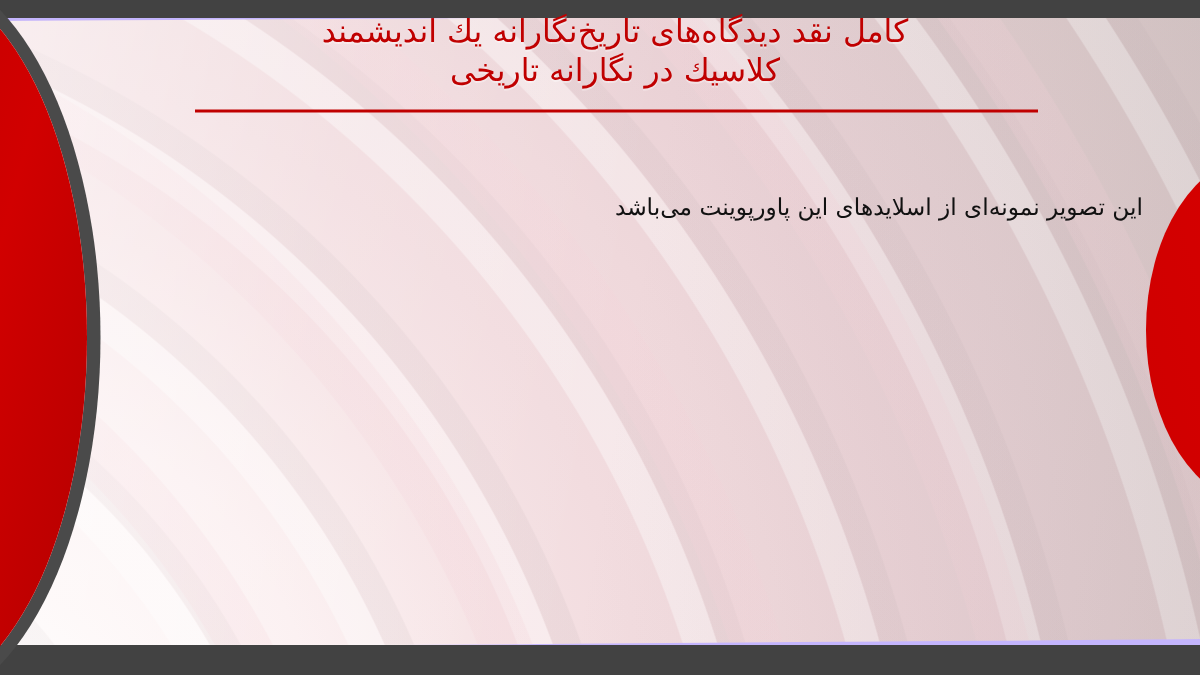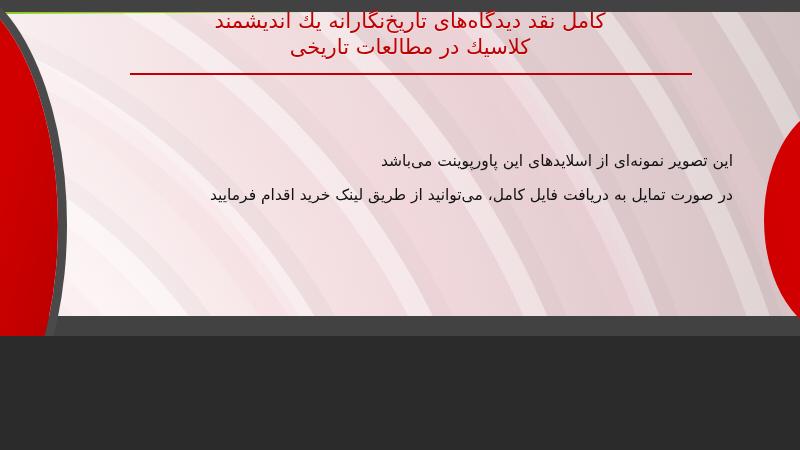--- a/index.html
+++ b/index.html
@@ -4,24 +4,24 @@
 <title>Slide</title>
 <style>
   html, body {
     margin: 0;
     padding: 0;
     background: #2b2b2b;
   }
   #slide {
     position: relative;
     width: 800px;
-    height: 336px;
+    height: 450px;
     overflow: hidden;
     font-family: "DejaVu Sans", "Liberation Sans", sans-serif;
-    background: #84cc16;
+    background: #c4b5fd;
   }
 
   
   .frame-top {
     position: absolute;
     left: 0; top: 0;
     width: 800px; height: 12px;
     background: #424242;
     z-index: 2;
   }
@@ -154,29 +154,28 @@
     top: 73px;
     width: 562px;
     height: 0;
     border-top: 2px solid #c00000;
   }
 
   .body-block {
     position: absolute;
     z-index: 5;
     left: 90px;
-    right: 67px;
+    right: 38px;
     top: 121px;
     text-align: right;
     direction: rtl;
     color: #111111;
     font-size: 15.5px;
     line-height: 34px;
     font-weight: 400;
-    margin-top: 23px;
   }
   .body-line { white-space: nowrap; }
 </style>
 </head>
 <body>
 
 <div id="slide">
 
   <div class="panel">
     <div class="panel-arcs"></div>
@@ -190,22 +189,21 @@
 
   <div class="lens-left-clip">
     <div class="lens-left"></div>
   </div>
   <div class="lens-right-clip">
     <div class="lens-right"></div>
   </div>
 
   <div class="title-block">
     <div>کامل نقد دیدگاه‌های تاریخ‌نگارانه یك اندیشمند</div>
-    <div>کلاسیك در مطالعات تاریخی</div>
+    <div>کلاسیك در نگارانه تاریخی</div>
   </div>
   <div class="title-rule"></div>
 
   <div class="body-block">
     <div class="body-line">این تصویر نمونه‌ای از اسلایدهای این پاورپوینت می‌باشد</div>
-    <div class="body-line">در صورت تمایل به دریافت فایل کامل، می‌توانید از طریق لینک خرید اقدام فرمایید</div>
   </div>
 
 </div>
 
 </body></html>

